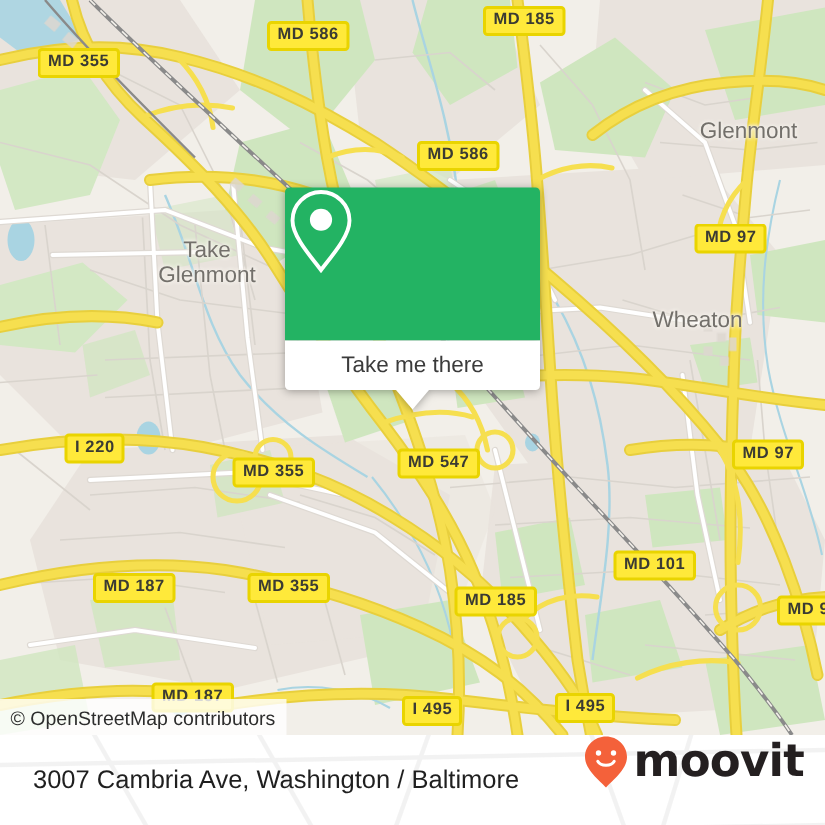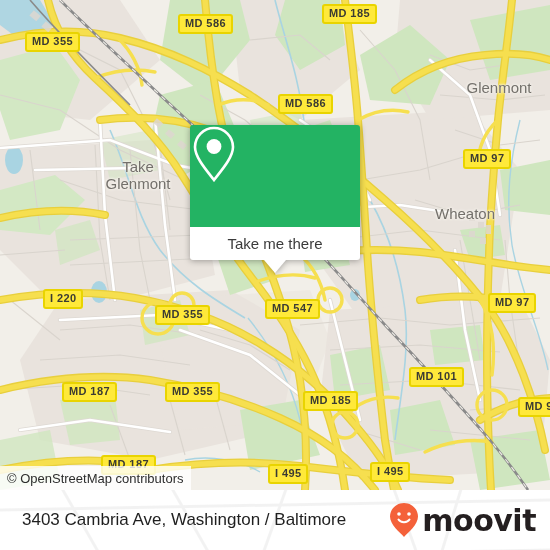--- a/index.html
+++ b/index.html
@@ -45,21 +45,21 @@
   #popup-tail{position:absolute;left:50%;top:135px;margin-left:-11px;
               width:0;height:0;border-left:11px solid transparent;
               border-right:11px solid transparent;border-top:13px solid #fff;}
 
   
   #bottombar{position:absolute;left:0;top:490px;width:550px;height:60px;
              background:#fff;overflow:hidden;}
   #bottombar .ghost{position:absolute;left:0;top:-40px;opacity:.5;}
   #addr{position:absolute;left:22px;top:0;height:60px;display:flex;align-items:center;
         font-size:17px;color:#1f1f1f;white-space:nowrap;}
-  #brand{position:absolute;right:14px;top:0;height:60px;display:flex;align-items:center;gap:3px;}
+  #brand{position:absolute;right:14px;top:0;height:60px;display:flex;gap:3px;}
   #brand .word{font-size:30px;font-weight:bold;color:#241f20;letter-spacing:-.5px;
                font-family:"DejaVu Sans","Liberation Sans",sans-serif;}
 </style>
 </head>
 <body>
 
 <div id="app">
 
   <div id="map">
     <svg width="550" height="490" viewBox="0 0 550 490">
@@ -329,21 +329,21 @@
         <path d="M40,0 L120,140"></path>
         <path d="M150,0 L230,140"></path>
         <path d="M300,0 L250,140"></path>
         <path d="M380,0 L430,140"></path>
         <path d="M470,10 L430,140"></path>
         <path d="M0,60 L550,50"></path>
         <path d="M0,110 L550,100"></path>
       </g>
     </svg>
     <div id="addr">
-      <span>3403 Cambria Ave, Washington / Baltimore</span>
+      <span>3007 Cambria Ave, Washington / Baltimore</span>
     </div>
     <div id="brand">
       <svg width="30" height="36" viewBox="0 0 30 36">
         <path d="M15 1 C7.3 1 1 7.1 1 14.6 C1 23 11 30.5 15 35 C19 30.5 29 23 29 14.6 C29 7.1 22.7 1 15 1 Z" fill="#f4613a"></path>
         <circle cx="10" cy="12" r="1.8" fill="#ffffff"></circle>
         <circle cx="20" cy="12" r="1.8" fill="#ffffff"></circle>
         <path d="M9.5 17.5 C11.5 21 18.5 21 20.5 17.5" stroke="#ffffff" stroke-width="2" fill="none" stroke-linecap="round"></path>
       </svg>
       <span class="word">moovit</span>
     </div>

